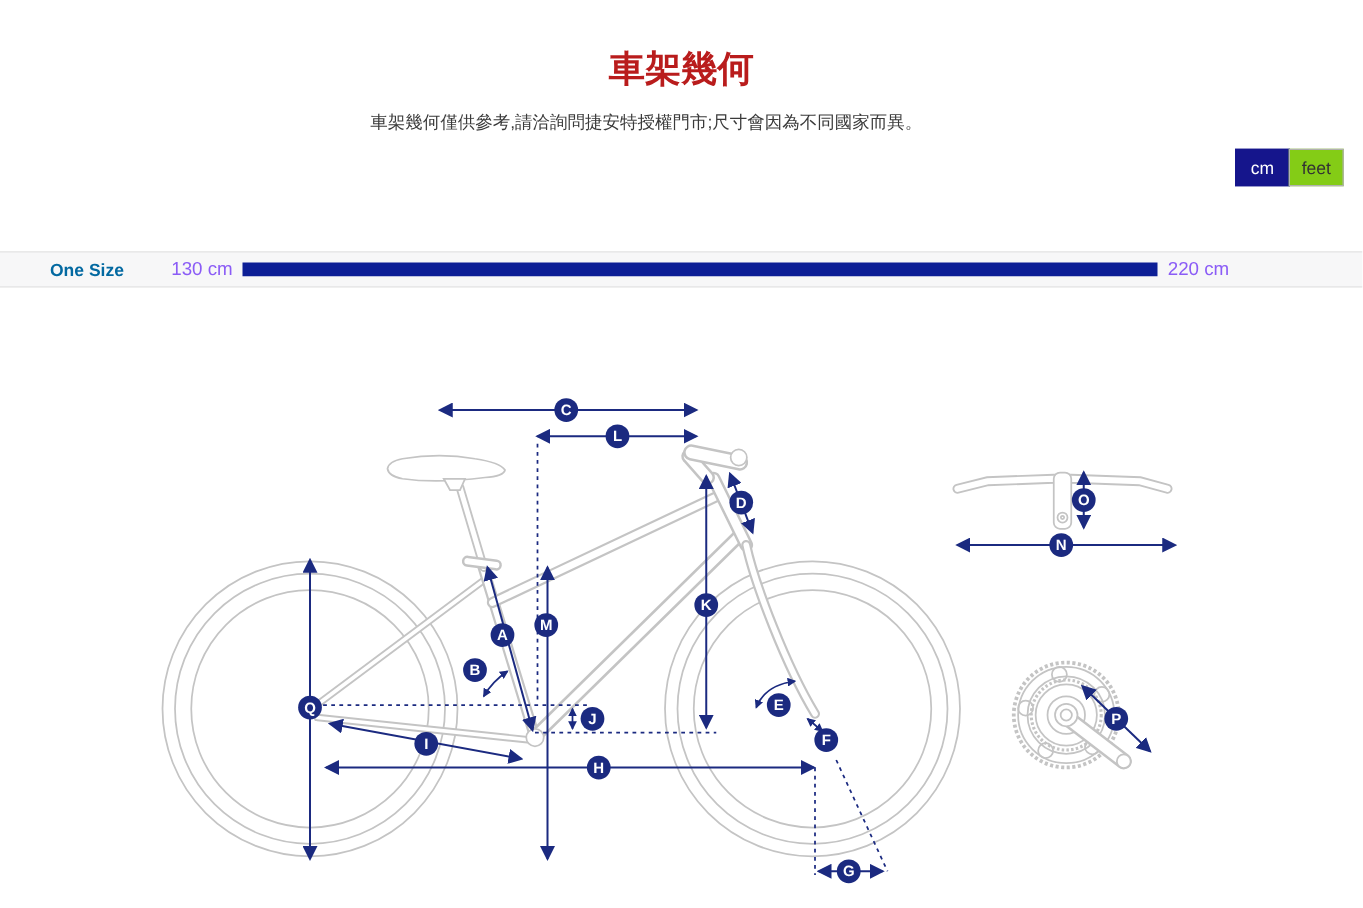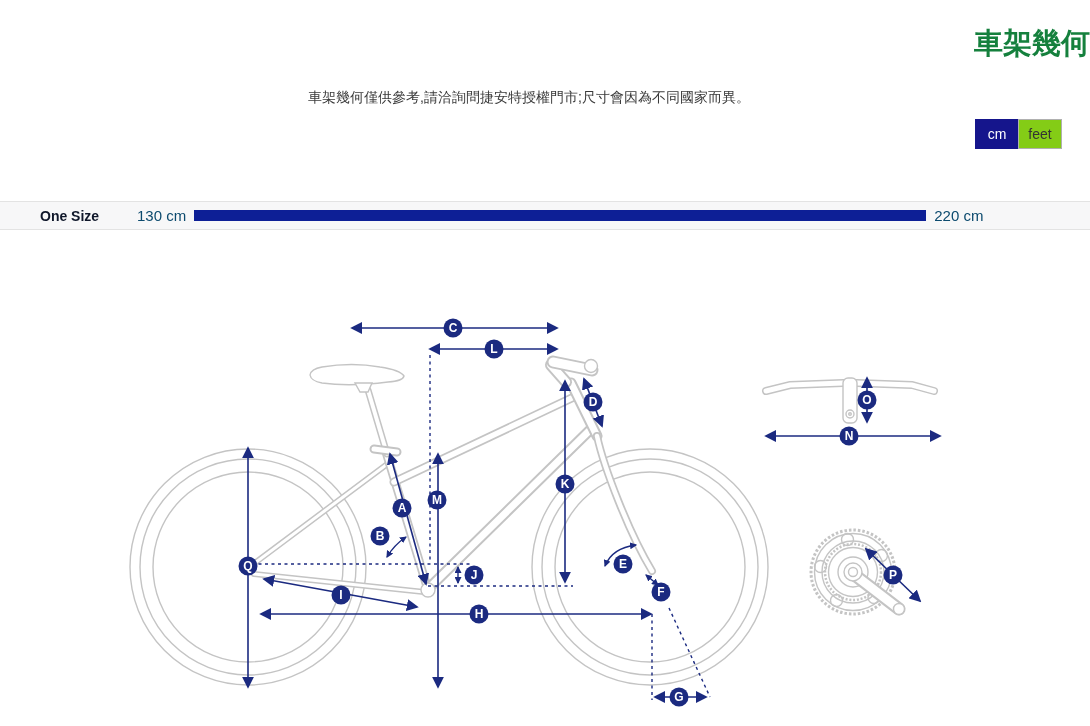--- a/index.html
+++ b/index.html
@@ -1,32 +1,32 @@
 <!DOCTYPE html>
 <html><head>
 <meta charset="utf-8">
 <style>
   html,body{margin:0;padding:0;background:#fff;}
   body{width:1090px;height:726px;position:relative;overflow:hidden;
        font-family:"Liberation Sans","DejaVu Sans",sans-serif;color:#222;}
-  .page-title{position:absolute;top:24px;left:0;width:1090px;text-align:right;
-      font-size:29px;font-weight:700;color:#15803d;margin:0;}
+  .page-title{position:absolute;top:36px;left:0;width:1090px;text-align:center;
+      font-size:29px;font-weight:700;color:#b91c1c;margin:0;}
   .page-subtitle{position:absolute;top:89px;left:0;width:1034px;text-align:center;
-      font-size:14px;color:#3a3a3a;margin:0;padding-left:12px;}
-  .unit-toggle{position:absolute;top:119px;right:28px;display:flex;}
+      font-size:14px;color:#3a3a3a;margin:0;}
+  .unit-toggle{position:absolute;top:119px;right:15px;display:flex;}
   .unit-btn{width:44px;height:30px;font-size:14px;line-height:28px;text-align:center;
       border:1px solid #b0b0b0;background:#84cc16;color:#333;cursor:pointer;
       font-family:"Liberation Sans","DejaVu Sans",sans-serif;padding:0;}
   .unit-btn + .unit-btn{margin-left:-1px;}
   .unit-btn.active{background:#15158c;border-color:#15158c;color:#fff;}
   .size-row{position:absolute;top:201px;left:0;width:1090px;height:27px;
       background:#f7f7f8;border-top:1px solid #e3e3e3;border-bottom:1px solid #e3e3e3;
       display:flex;align-items:center;}
-  .size-name{margin-left:40px;width:97px;font-weight:700;font-size:14px;color:#0f172a;}
-  .size-min,.size-max{color:#0c4a6e;font-size:15px;white-space:nowrap;}
+  .size-name{margin-left:40px;width:97px;font-weight:700;font-size:14px;color:#0369a1;}
+  .size-min,.size-max{color:#8b5cf6;font-size:15px;white-space:nowrap;}
   .size-min{margin-right:8px;}
   .size-max{margin-left:8px;}
   .size-bar{width:732px;height:11px;background:#0d1f96;}
   .diagram{position:absolute;top:290px;left:0;width:1090px;height:436px;}
   .dim{stroke:#1b2a80;stroke-width:1.6;fill:none;}
   .dims{stroke:#1b2a80;stroke-width:1.4;fill:none;}
   .dash{stroke:#1b2a80;stroke-width:1.4;fill:none;stroke-dasharray:3 3.5;}
   .thin{stroke:#c4c4c4;stroke-width:1.4;fill:none;}
   .thinw{fill:#fff;stroke:#c4c4c4;stroke-width:1.4;}
   .teeth{stroke:#c4c4c4;stroke-width:3;fill:none;stroke-dasharray:2.5 2;}

